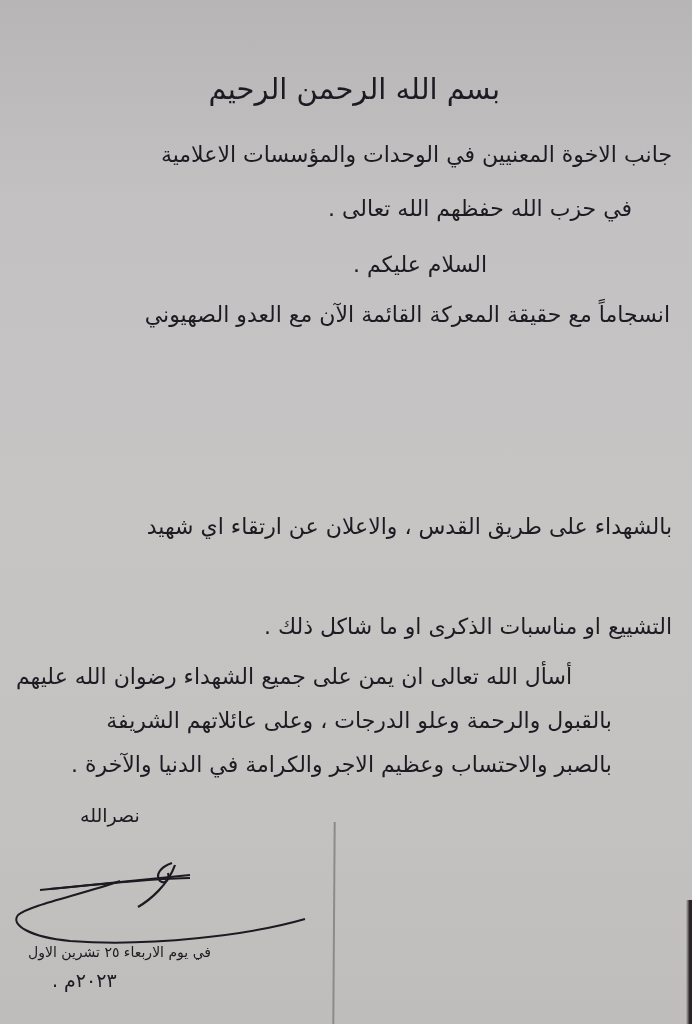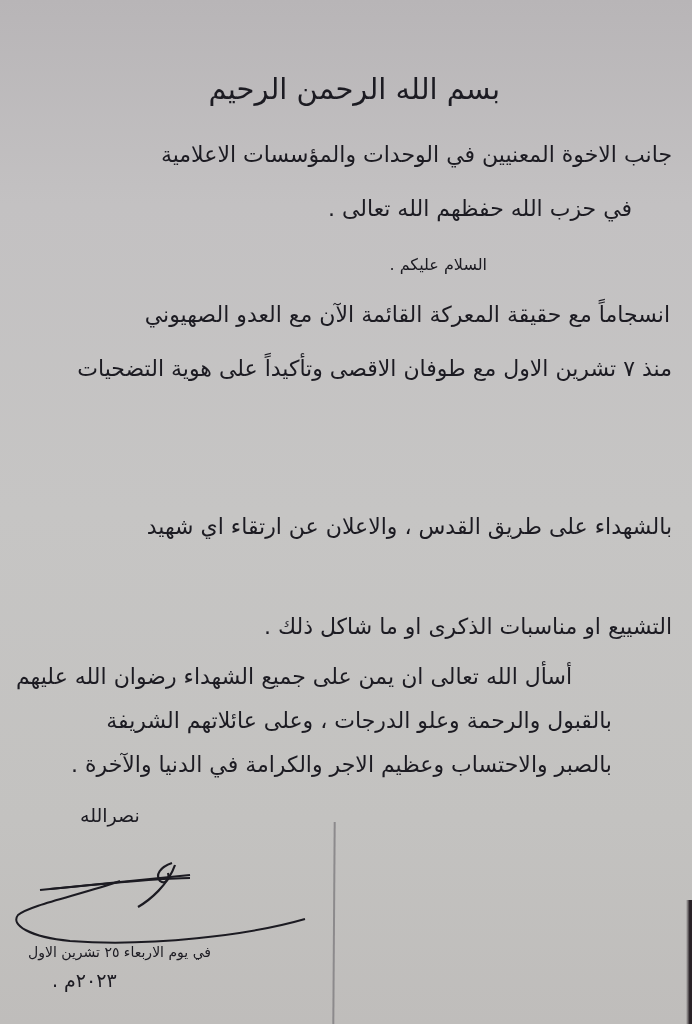--- a/index.html
+++ b/index.html
@@ -11,21 +11,21 @@
     }
     .page { position: absolute; inset: 0; }
     .line {
       position: absolute; direction: rtl; text-align: right; white-space: nowrap;
       font-family: "DejaVu Sans", sans-serif; font-size: 22px; line-height: 30px;
       color: #1c1b22; letter-spacing: 0px;
     }
     .basmala { left: 290px; width: 210px; top: 66px; text-align: right; font-size: 29px; margin-top: 8px; }
     .salutation { right: 20px; top: 140px; font-size: 22px; }
     .salutation2 { right: 20px; top: 194px; font-size: 22px; }
-    .greeting { right: 205px; top: 250px; font-size: 16px; }
+    .greeting { right: 205px; top: 250px; font-size: 22px; }
     .body-line { right: 22px; font-size: 22px; text-align: center; }
     .prayer-line { font-size: 22px; }
     .closing { left: 80px; top: 800px; font-size: 19px; }
     .date-line { left: 28px; top: 937px; font-size: 14px; }
     .year-line { left: 52px; top: 965px; font-size: 19px; }
     .margin-line {
       position: absolute; left: 333px; top: 822px; width: 2px; height: 202px;
       background: #8c8a8c; transform: rotate(0.4deg);
     }
     .right-edge {
@@ -40,21 +40,20 @@
 <div class="page">
 
   <div class="line basmala">بسم الله الرحمن الرحيم</div>
 
   <div class="line salutation">جانب الاخوة المعنيين في الوحدات والمؤسسات الاعلامية</div>
   <div class="line salutation2" style="right:60px;">في حزب الله حفظهم الله تعالى .</div>
 
   <div class="line greeting">السلام عليكم .</div>
 
   <div class="line body-line" style="top:300px;">انسجاماً مع حقيقة المعركة القائمة الآن مع العدو الصهيوني</div>
-  <div class="line body-line" style="top:354px; right:20px;">منذ ٧ تشرين الاول مع طوفان الاقصى وتأكيداً على هوية التضحيات</div>
   <div class="line body-line" style="top:512px; right:20px;">بالشهداء على طريق القدس ، والاعلان عن ارتقاء اي شهيد</div>
   <div class="line body-line" style="top:612px; right:20px;">التشييع او مناسبات الذكرى او ما شاكل ذلك .</div>
 
   <div class="line prayer-line" style="top:662px; right:120px;">أسأل الله تعالى ان يمن على جميع الشهداء رضوان الله عليهم</div>
   <div class="line prayer-line" style="top:706px; right:80px;">بالقبول والرحمة وعلو الدرجات ، وعلى عائلاتهم الشريفة</div>
   <div class="line prayer-line" style="top:750px; right:80px;">بالصبر والاحتساب وعظيم الاجر والكرامة في الدنيا والآخرة .</div>
 
   <div class="line closing">نصرالله</div>
 
   <svg class="signature" viewBox="0 0 300 110">

